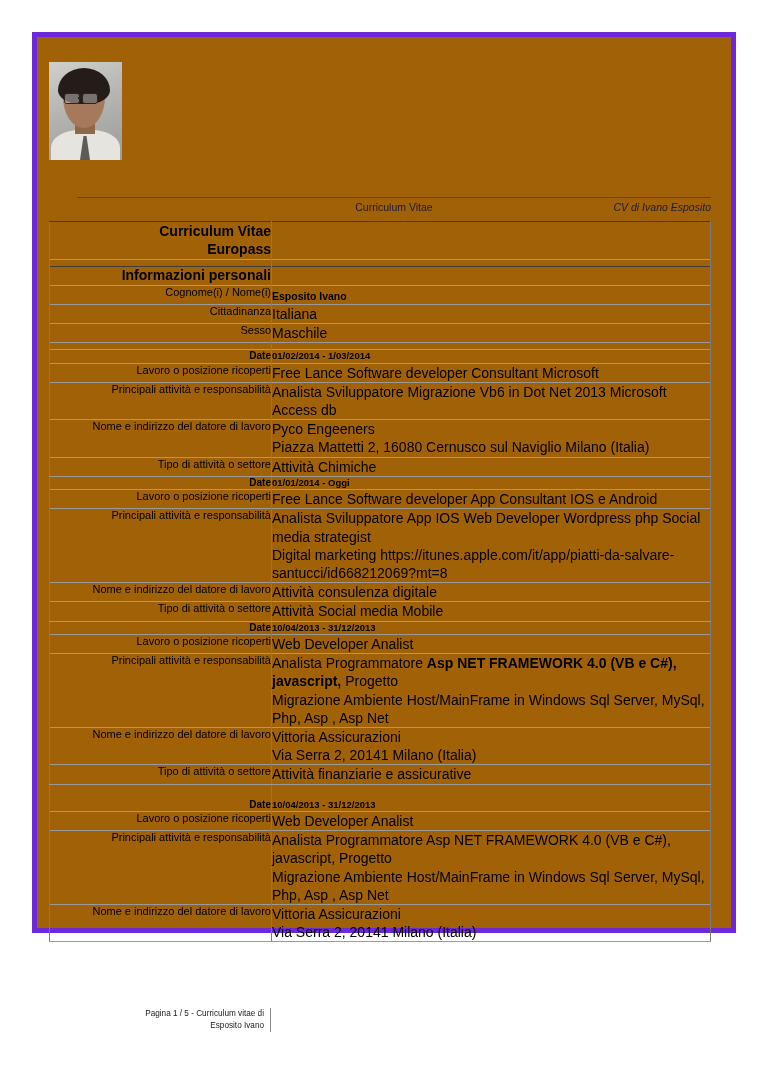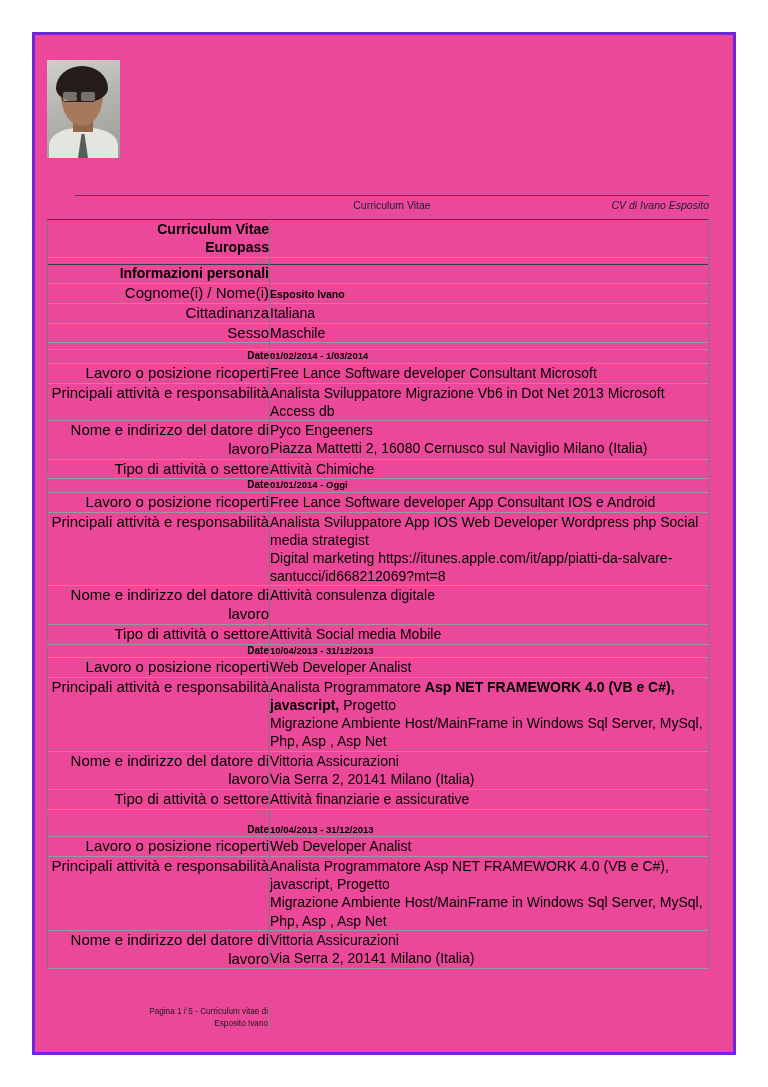--- a/index.html
+++ b/index.html
@@ -16,24 +16,24 @@
     color: #000000;
     overflow: hidden;
   }
 
   
   #page-sheet {
     position: absolute;
     left: 32px;
     top: 32px;
     width: 704px;
-    height: 1023px;
-    border: 3px solid #6d28d9;
+    height: 901px;
+    border: 5px solid #6d28d9;
     box-sizing: border-box;
-    background: #ec4899;
+    background: #a16207;
   }
 
   
   #photo-block {
     position: absolute;
     left: 44px;
     top: 57px;
     width: 73px;
     height: 98px;
   }
@@ -142,21 +142,21 @@
     vertical-align: top;
     padding: 0;
   }
   .col-label { width: 222px; }
   .col-value { width: 439px; }
 
   
   .lbl {
     text-align: right;
     padding: 3px 6px 3px 4px;
-    font-size: 15px;
+    font-size: 11px;
     color: #000;
     line-height: 1.25;
     border-left: 1px solid #7a7a7a;
     border-right: 1px solid #7a7a7a;
   }
   .val {
     text-align: left;
     padding: 3px 5px 3px 6px;
     font-size: 14px;
     color: #000;
@@ -210,20 +210,21 @@
   #doc-footer {
     position: absolute;
     left: 44px;
     top: 1003px;
     width: 222px;
     text-align: right;
     font-size: 8.2px;
     line-height: 1.45;
     color: #1a1a1a;
     border-right: 1px solid #8a8a8a;
+    padding-right: 6px;
     box-sizing: border-box;
   }
 </style>
 </head>
 <body>
 
 <div id="page-sheet">
 
   <div id="photo-block" style="left:12px;top:25px;">
     <div id="photo-frame">

